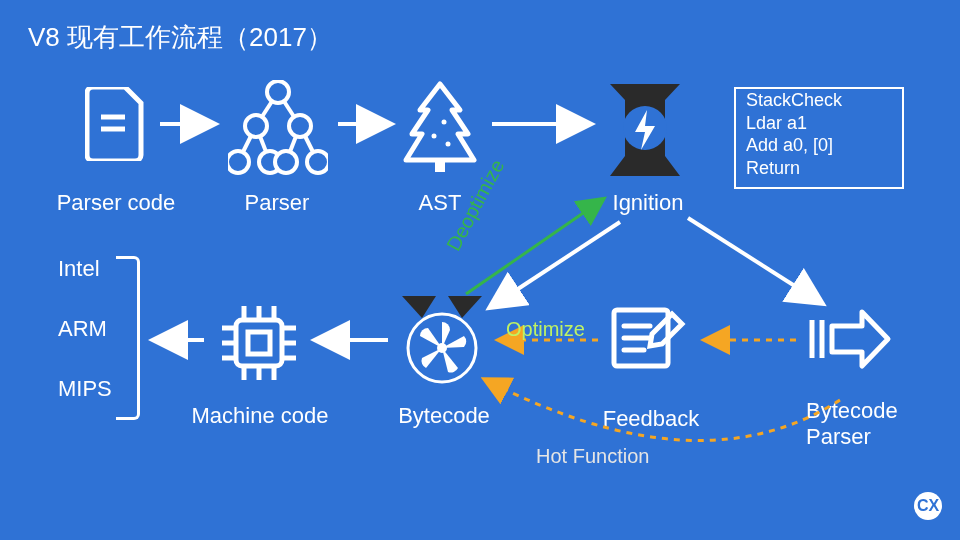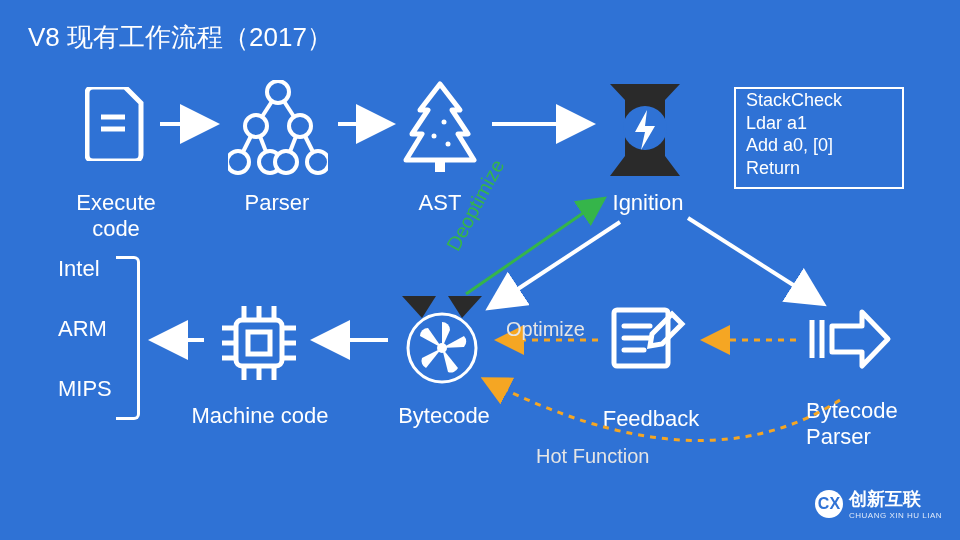--- a/index.html
+++ b/index.html
@@ -43,34 +43,34 @@
   .footer-logo .cx {
     width: 28px; height: 28px; border-radius: 50%;
     background: #fff; color: #2F72D5;
     font-weight: bold; font-size: 16px;
     display: flex; align-items: center; justify-content: center;
   }
   .footer-logo .zh { font-size: 18px; font-weight: bold; }
   .footer-logo .en { font-size: 8px; letter-spacing: 0.5px; opacity: 0.85; display:block; }
   .annot { position: absolute; font-size: 20px; }
   .deopt { color: #35B54A; left: 442px; top: 244px; transform: rotate(-62deg); transform-origin: left top; }
-  .opt   { color: #e5e5e5; left: 506px; top: 318px; }
+  .opt   { color: #bef264; left: 506px; top: 318px; }
   .hotfn { color: #e5e5e5; left: 536px; top: 445px; }
 </style>
 </head>
 <body>
 
 <div class="title">V8 现有工作流程（2017）</div>
 
 <svg class="icon" style="left:85px;top:87px" width="60" height="74" viewBox="0 0 60 74">
   <path d="M8 0 h32 l16 16 v52 a6 6 0 0 1 -6 6 H8 a6 6 0 0 1 -6 -6 V6 a6 6 0 0 1 6 -6 z" fill="none" stroke="#fff" stroke-width="5"></path>
   <line x1="16" y1="30" x2="40" y2="30" stroke="#fff" stroke-width="5"></line>
   <line x1="16" y1="42" x2="40" y2="42" stroke="#fff" stroke-width="5"></line>
 </svg>
-<div class="node-label" style="left:56px;top:190px;width:120px">Execute code</div>
+<div class="node-label" style="left:56px;top:190px;width:120px">Parser code</div>
 
 <svg class="icon" style="left:228px;top:80px" width="100" height="96" viewBox="0 0 100 96">
   <g stroke="#fff" stroke-width="4" fill="#2F72D5">
     <line x1="50" y1="12" x2="28" y2="46"></line>
       <line x1="50" y1="12" x2="72" y2="46"></line>
     <line x1="28" y1="46" x2="10" y2="82"></line>
       <line x1="28" y1="46" x2="42" y2="82"></line>
     <line x1="72" y1="46" x2="58" y2="82"></line>
       <line x1="72" y1="46" x2="90" y2="82"></line>
     <circle cx="50" cy="12" r="11"></circle>
@@ -201,17 +201,13 @@
 
   <line x1="204" y1="340" x2="156" y2="340" stroke="#fff" stroke-width="4" marker-end="url(#aw)"></line>
 </svg>
 
 <div class="annot deopt">Deoptimize</div>
 <div class="annot opt">Optimize</div>
 <div class="annot hotfn">Hot Function</div>
 
 <div class="footer-logo">
   <div class="cx">CX</div>
-  <div>
-    <span class="zh">创新互联</span>
-    <span class="en">CHUANG XIN HU LIAN</span>
-  </div>
 </div>
 
 </body></html>

